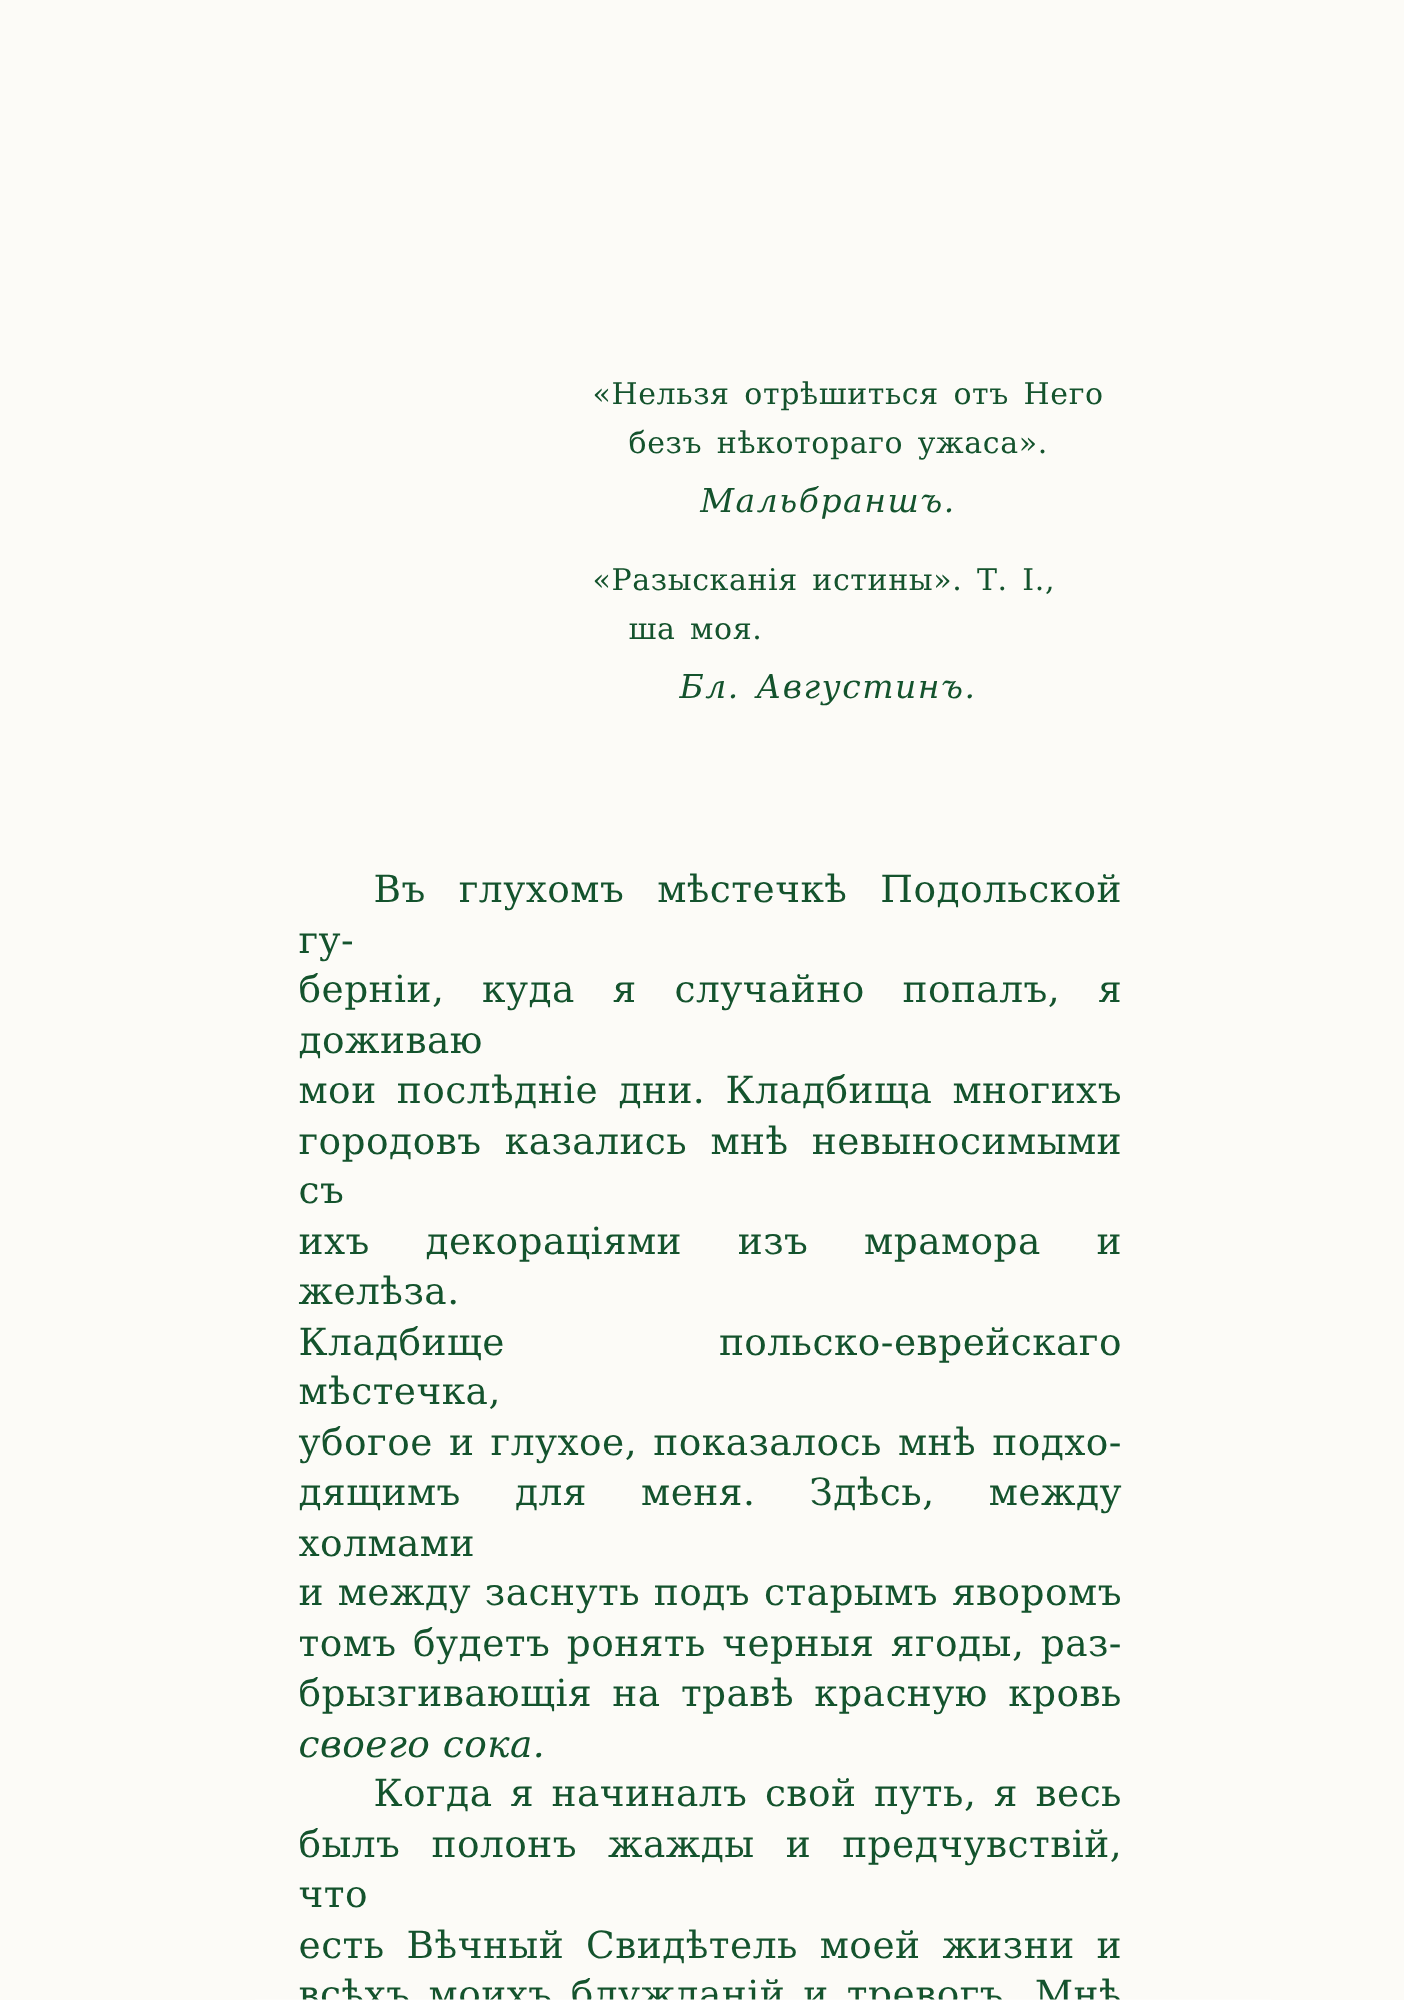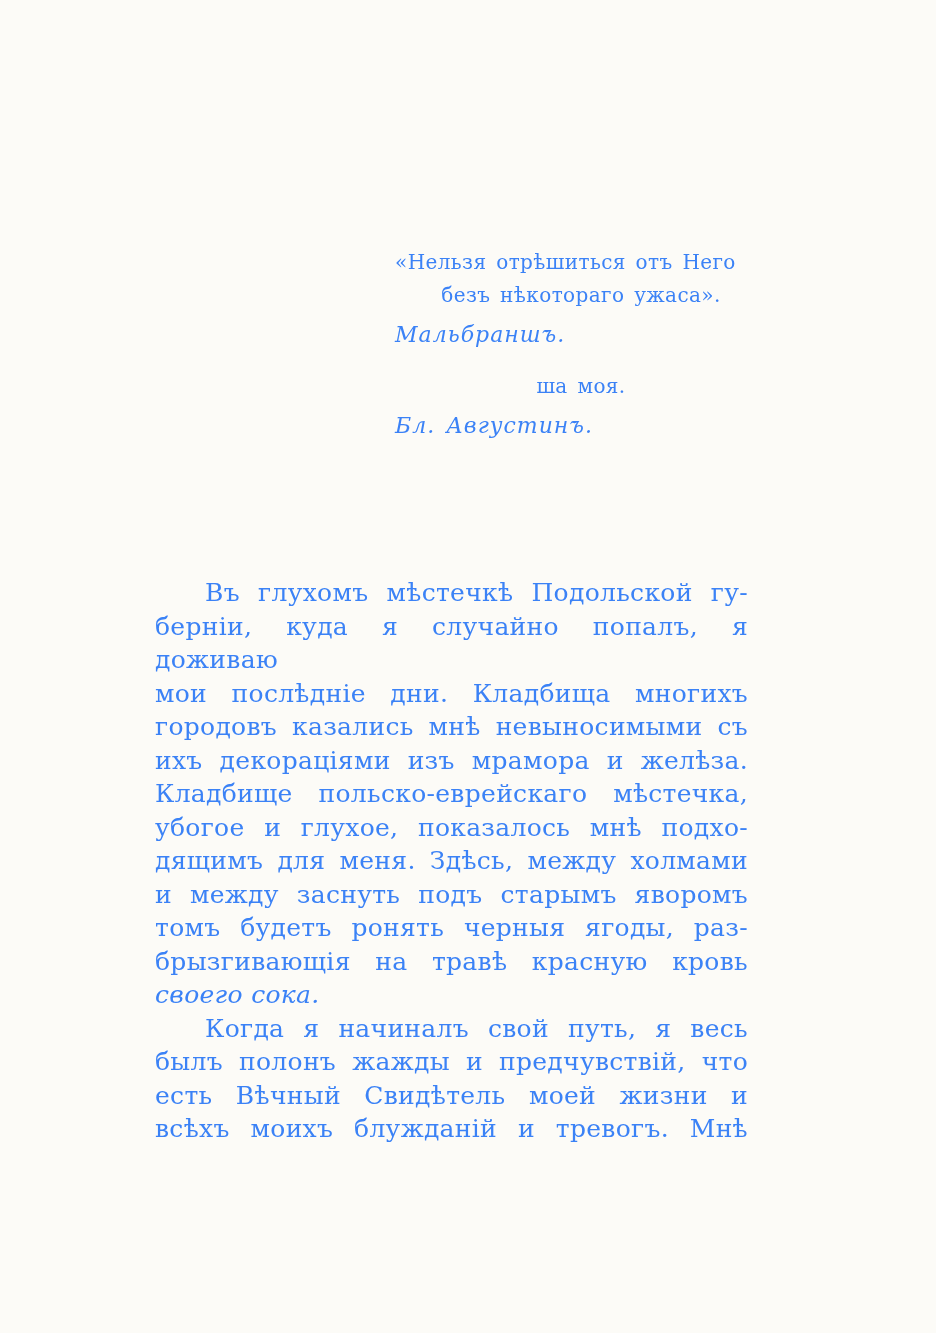--- a/index.html
+++ b/index.html
@@ -5,77 +5,79 @@
   html, body { margin: 0; padding: 0; }
   body {
     width: 936px; height: 1333px;
     background: #ffffff;
     font-family: "DejaVu Serif", serif;
   }
   .page {
     position: relative;
     width: 936px; height: 1333px;
     background: #fcfbf7;
-    color: #3b82f6;
+    color: #14532d;
     overflow: hidden;
   }
   
   .epigraphs {
     position: absolute;
     left: 395px; top: 246px;
     width: 348px;
     font-size: 20px;
     line-height: 33px;
     letter-spacing: 0.4px;
     word-spacing: 3px;
   }
   .epi-group { margin: 0; }
   .epi-group.g2 { margin-top: 19px; }
   .epi-group.g3 { margin-top: 0; }
   .epi-line { white-space: nowrap; }
-  .epi-line.cont { padding-left: 24px; text-align: center; }
+  .epi-line.cont { padding-left: 24px; }
   .epi-attr {
     font-style: italic;
     font-size: 22px;
-    text-align: left;
+    text-align: center;
     padding-right: 34px;
     margin-top: 6px;
     letter-spacing: 1px;
   }
   
   .bodytext {
     position: absolute;
     left: 155px; top: 576px;
     width: 593px;
     font-size: 25px;
     line-height: 33.5px;
     letter-spacing: 0.3px;
   }
   .para { margin: 0; }
   .line {
     text-align: justify;
     text-align-last: justify;
+    margin-left: 44px;
   }
   .line.first { text-indent: 50px; }
   .line.lastline { text-align-last: left; font-style: italic; }
 </style>
 </head>
 <body>
 
 <div class="page">
 
   <div class="epigraphs">
 
     <div class="epi-group g1">
       <div class="epi-line">«Нельзя отрѣшиться отъ Него</div>
       <div class="epi-line cont">безъ нѣкотораго ужаса».</div>
       <div class="epi-attr">Мальбраншъ.</div>
     </div>
 
     <div class="epi-group g2">
+      <div class="epi-line">«Разысканія истины». Т. I.,</div>
     </div>
 
     <div class="epi-group g3">
       <div class="epi-line cont">ша моя.</div>
       <div class="epi-attr">Бл. Августинъ.</div>
     </div>
 
   </div>
 
   <div class="bodytext">

